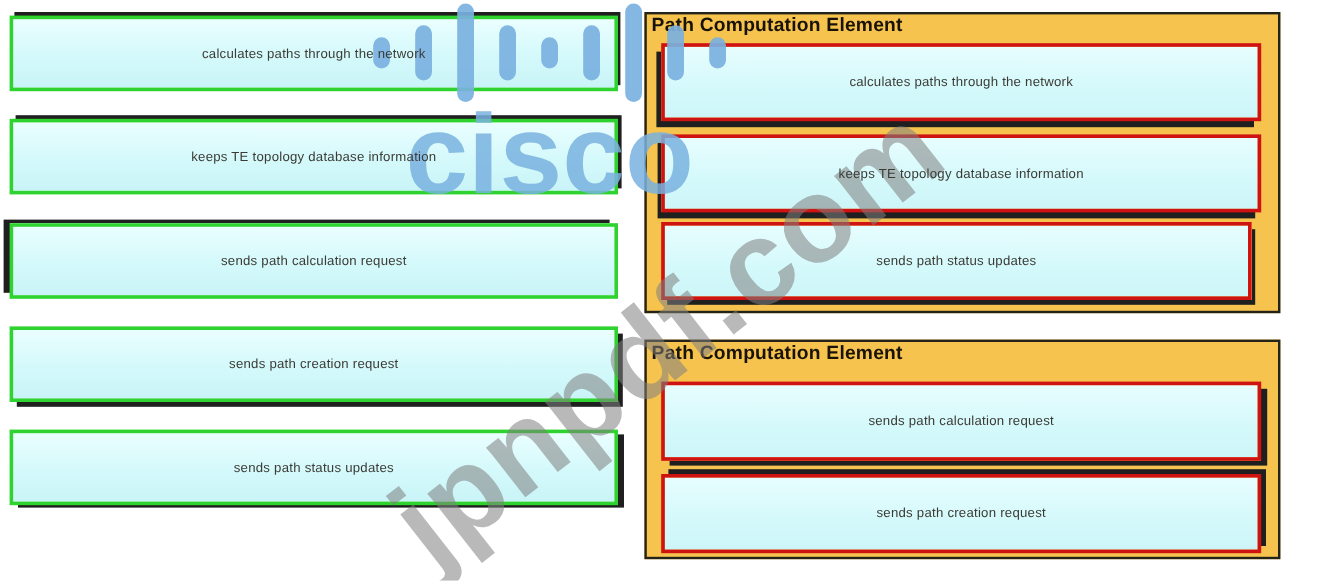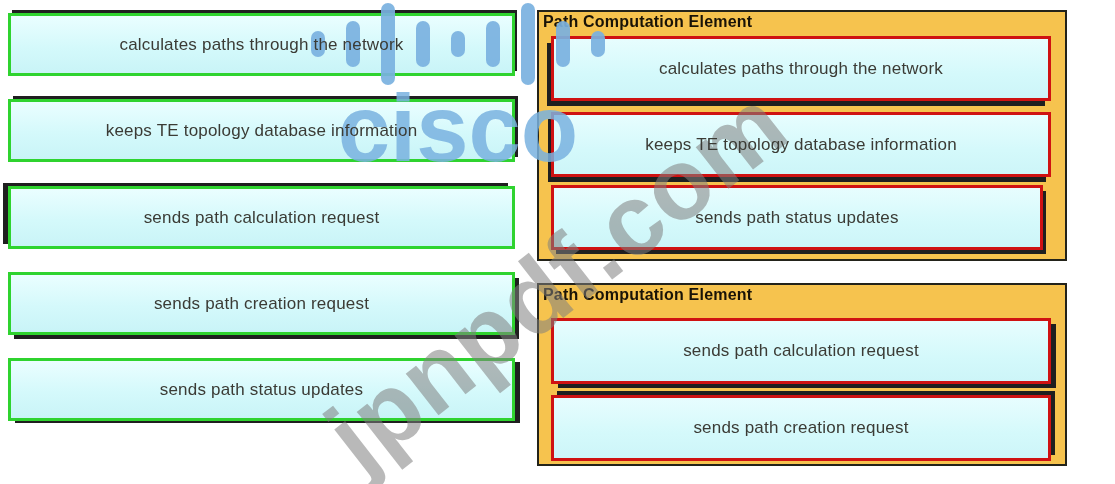--- a/index.html
+++ b/index.html
@@ -41,21 +41,21 @@
     display:flex; align-items:center; justify-content:center;
   }
   .pce .d1 { top:24px;  box-shadow:-5px 6px 0 -1px #1f1f1f; }
   .pce .d2 { top:100px; box-shadow:-4px 6px 0 -1px #1f1f1f; }
   .pce .d3 { top:173px; box-shadow:4px 5px 0 -1px #1f1f1f; width:486px; }
   .pcc .d1 { top:33px;  height:60px; box-shadow:6px 5px 0 -1px #1f1f1f; }
   .pcc .d2 { top:110px; height:60px; box-shadow:5px -5px 0 -1px #1f1f1f; }
 
   .box-label {
     position:relative; z-index:5;
-    font-size:17px; color:#3b3b35; letter-spacing:0.2px;
+    font-size:11px; color:#3b3b35; letter-spacing:0.2px;
     white-space:nowrap;
   }
 
   
   .cisco-logo { position:absolute; left:310px; top:2px; width:296px; z-index:3; }
   .cisco-bars {
     display:flex; align-items:center; justify-content:center;
     gap:21px; height:84px;
   }
   .cisco-bars i {

